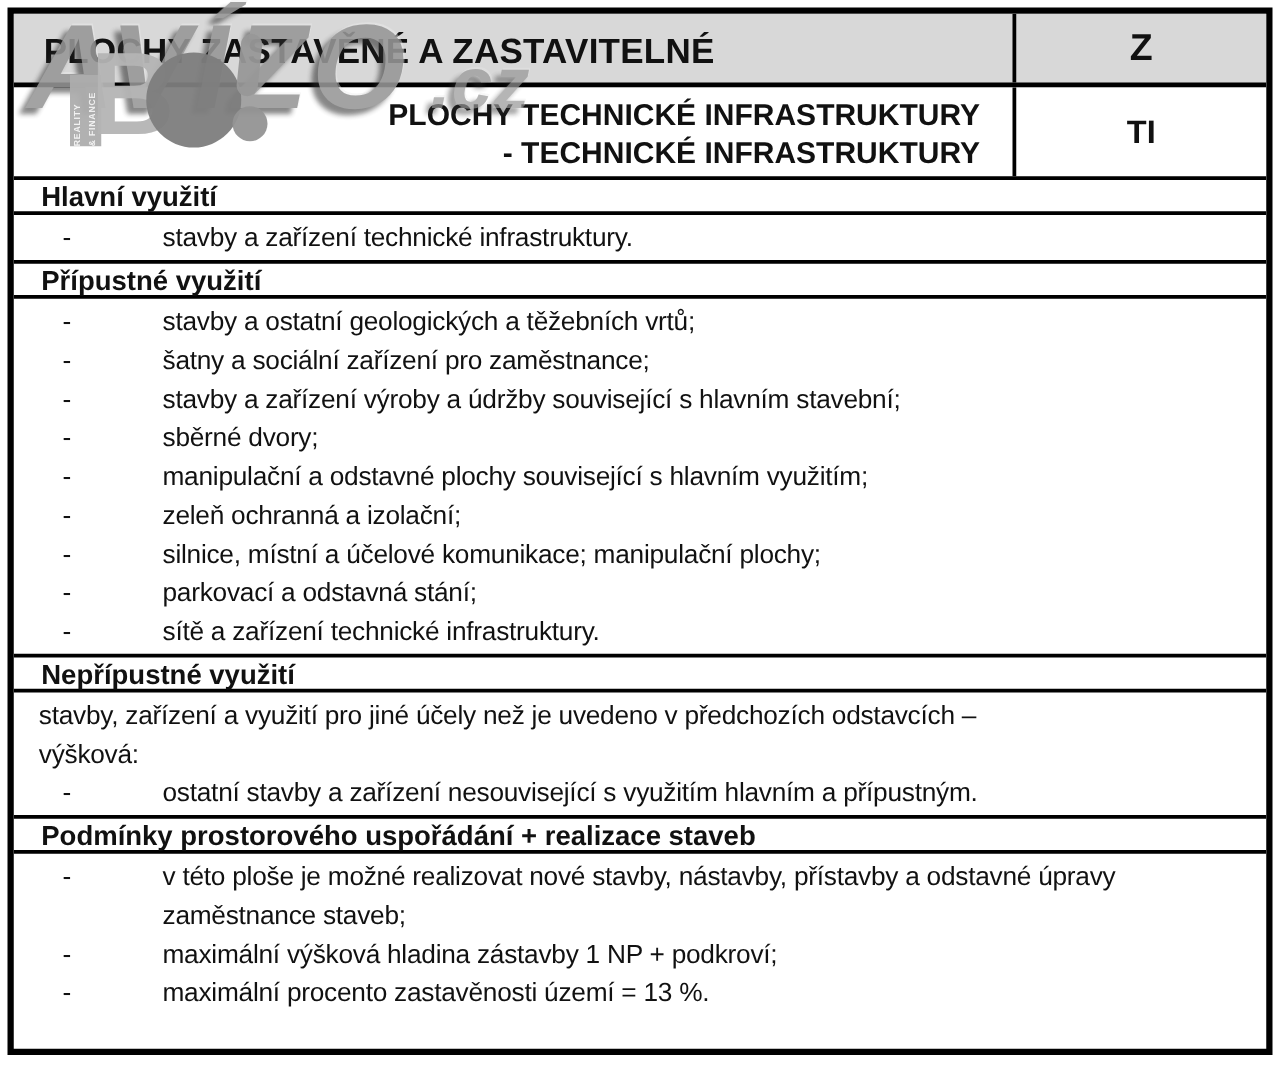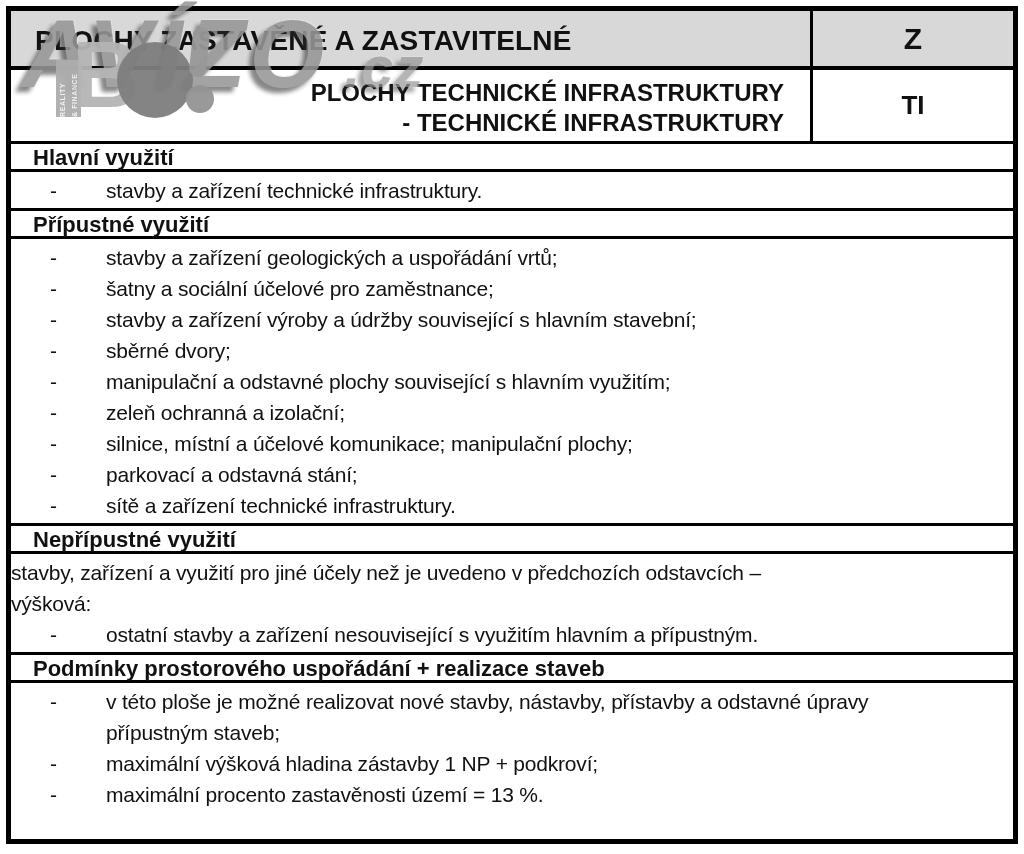--- a/index.html
+++ b/index.html
@@ -12,23 +12,23 @@
   .cell-code{width:200px;flex:0 0 auto;border-left:3px solid #000;display:flex;align-items:center;justify-content:center;font-weight:bold;}
   .title{font-size:28px;font-weight:bold;line-height:59px;padding-left:24px;letter-spacing:0.2px;white-space:nowrap;}
   .code-z{font-size:30px;}
   .code-ti{font-size:26px;}
   .subtitle{text-align:right;padding-right:26px;padding-top:8px;font-size:24px;font-weight:bold;line-height:30px;}
   .hdr{height:28px;border-bottom:3px solid #000;font-size:22px;font-weight:bold;line-height:28px;padding-left:22px;white-space:nowrap;}
   .content{border-bottom:3px solid #000;padding:3px 0 2px 0;font-size:21px;letter-spacing:-0.2px;}
   .content.last{border-bottom:none;padding-bottom:6px;}
   .item{display:flex;line-height:31px;}
   .mk{flex:0 0 95px;width:95px;box-sizing:border-box;padding-left:39px;}
-  .tx{flex:1 1 auto;min-width:0;}
+  .tx{flex:1 1 auto;min-width:0;margin-left:24px;}
   .ln{display:block;white-space:nowrap;}
-  .para{line-height:31px;}
+  .para{padding-left:20px;line-height:31px;}
   
   .wm{position:absolute;left:0;top:0;width:100%;height:100%;pointer-events:none;}
   .wm-avizo{position:absolute;left:22px;top:6px;font-size:96px;line-height:1;font-weight:bold;font-style:italic;color:#979797;opacity:0.88;letter-spacing:4px;text-shadow:-5px 5px 4px rgba(45,45,45,0.65),1px -1px 0 rgba(235,235,235,0.5);white-space:nowrap;}
   .wm-suffix{font-size:58px;letter-spacing:1px;opacity:0.8;margin-left:16px;}
   .wm-side{position:absolute;left:56px;top:60px;width:25px;height:57px;background:#adadad;opacity:0.95;display:flex;justify-content:center;gap:1px;overflow:hidden;}
   .vt{writing-mode:vertical-rl;transform:rotate(180deg);font-size:7px;font-weight:bold;font-style:normal;color:#f2f2f2;letter-spacing:0.6px;line-height:11px;height:57px;}
   .wm-b{position:absolute;left:72px;top:28px;font-size:94px;line-height:1;font-weight:bold;color:#b5b5b5;opacity:0.95;}
   .wm-o{position:absolute;left:117px;top:42px;width:76px;height:76px;border-radius:50%;background:#7d7d7d;opacity:0.95;}
   .wm-bang-bar{position:absolute;left:191px;top:27px;width:17px;height:50px;border-radius:9px;background:#989898;transform:rotate(6deg);opacity:0.95;}
   .wm-bang-dot{position:absolute;left:186px;top:85px;width:28px;height:28px;border-radius:50%;background:#949494;opacity:0.95;}
@@ -59,27 +59,27 @@
           <span class="ln">stavby a zařízení technické infrastruktury.</span>
         </span>
     </div>
   </div>
 
   <div class="row hdr">Přípustné využití</div>
   <div class="row content">
     <div class="item">
       <span class="mk">-</span>
       <span class="tx">
-          <span class="ln">stavby a zařízení geologických a uspořádání vrtů;</span>
+          <span class="ln">stavby a ostatní geologických a těžebních vrtů;</span>
         </span>
     </div>
     <div class="item">
       <span class="mk">-</span>
       <span class="tx">
-          <span class="ln">šatny a sociální účelové pro zaměstnance;</span>
+          <span class="ln">šatny a sociální zařízení pro zaměstnance;</span>
         </span>
     </div>
     <div class="item">
       <span class="mk">-</span>
       <span class="tx">
           <span class="ln">stavby a zařízení výroby a údržby související s hlavním stavební;</span>
         </span>
     </div>
     <div class="item">
       <span class="mk">-</span>
@@ -132,21 +132,21 @@
         </span>
     </div>
   </div>
 
   <div class="row hdr">Podmínky prostorového uspořádání + realizace staveb</div>
   <div class="row content last">
     <div class="item">
       <span class="mk">-</span>
       <span class="tx">
         <span class="ln">v této ploše je možné realizovat nové stavby, nástavby, přístavby a odstavné úpravy</span>
-        <span class="ln">přípustným staveb;</span>
+        <span class="ln">zaměstnance staveb;</span>
       </span>
     </div>
     <div class="item">
       <span class="mk">-</span>
       <span class="tx">
           <span class="ln">maximální výšková hladina zástavby 1 NP + podkroví;</span>
         </span>
     </div>
     <div class="item">
       <span class="mk">-</span>

